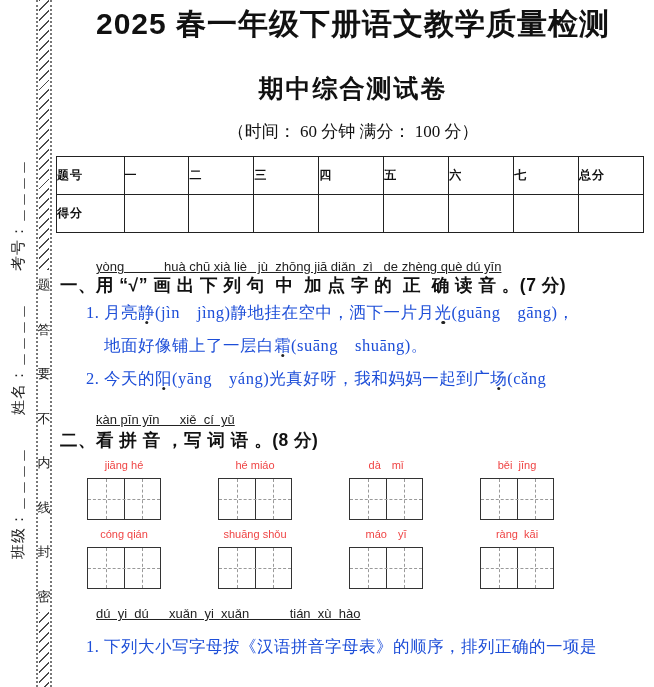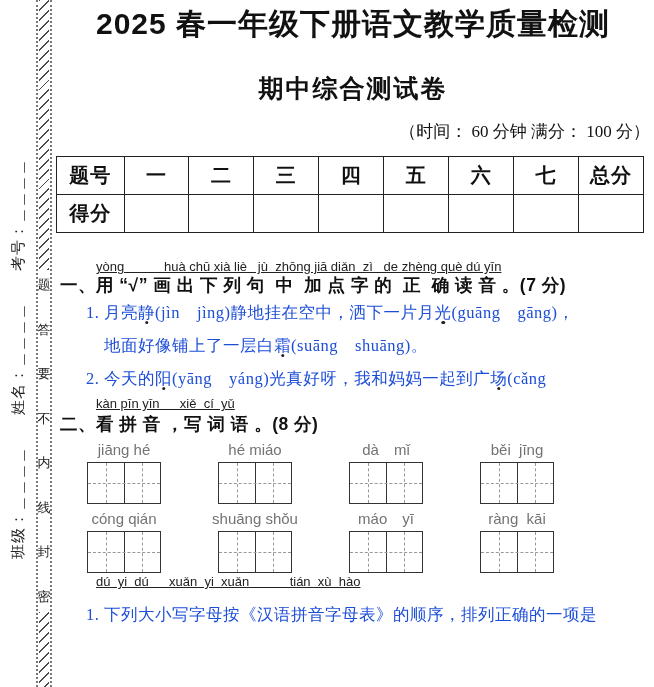--- a/index.html
+++ b/index.html
@@ -26,43 +26,43 @@
   .hatch.bottom { top:612px; height:75px; }
   .seal-chars {
     position:absolute; top:276px; height:330px; left:0; right:0;
     display:flex; flex-direction:column; justify-content:space-between;
     align-items:center; font-size:13px; color:#222;
   }
   
   .content { position:absolute; left:56px; top:0; width:594px; }
   .title   { margin-top:4px; text-align:center; font-size:30px; font-weight:bold; letter-spacing:1px; }
   .subtitle{ margin-top:27px; text-align:center; font-size:25px; font-weight:bold; letter-spacing:2px; }
-  .meta    { margin-top:15px; text-align:right; font-size:17px; font-family:"Liberation Serif", serif; }
+  .meta    { margin-top:15px; text-align:center; font-size:17px; font-family:"Liberation Serif", serif; }
   
   table.score { width:99%; margin-top:13px; border-collapse:collapse; table-layout:fixed; }
   table.score td {
-    border:1.7px solid #222; height:38px; text-align:center;
-    font-size:20px; font-weight:bold; letter-spacing:1px;
+    border:1.7px solid #222; height:38px; text-align:left;
+    font-size:12px; font-weight:bold; letter-spacing:1px;
   }
   table.score td:first-child { width:11.5%; }
   
   .pinyin-line { margin-top:26px; padding-left:40px; font-size:13px; white-space:pre; color:#222;text-decoration:underline; }
-  .pinyin-line.tight { margin-top:0; }
+  .pinyin-line.tight { margin-top:16px; }
   .sec-heading { padding-left:4px; font-size:17.5px; font-weight:bold; line-height:22px; white-space:pre; letter-spacing:0.5px; }
   .item-line   { padding-left:30px; font-size:16.5px; line-height:33px; white-space:pre;
                  font-family:"Liberation Serif", serif; letter-spacing:0.5px; color:#1d4ed8; }
   .item-line.cont { padding-left:48px; }
   .dotchar { position:relative; }
   .dotchar::after { content:""; position:absolute; left:50%; bottom:-2px; width:3.5px; height:3.5px;
                     background:#222; border-radius:50%; transform:translateX(-50%); }
   
   .word-row { display:flex; gap:57px; margin-left:31px; margin-top:4px; }
   .word-row.second { margin-top:4px; }
   .word-block { display:flex; flex-direction:column; align-items:center; width:74px; }
-  .word-pin { white-space:pre; font-size:15px; line-height:21px; color:#737373; }
+  .word-pin { white-space:pre; font-size:11px; line-height:21px; color:#ef4444; }
   .gridbox { display:flex; width:74px; height:42px; border:1.7px solid #333; position:relative; margin-top:2px; background:#fff; }
   .gridbox::after { content:""; position:absolute; left:0; right:0; top:50%; border-top:1.1px dashed #999; }
   .gcell { flex:1; position:relative; }
   .gcell + .gcell { border-left:1.4px solid #333; }
   .gcell::before { content:""; position:absolute; top:0; bottom:0; left:50%; border-left:1.1px dashed #999; }
   .partial-line { margin-top:7px; }
 </style>
 </head>
 <body>
 

